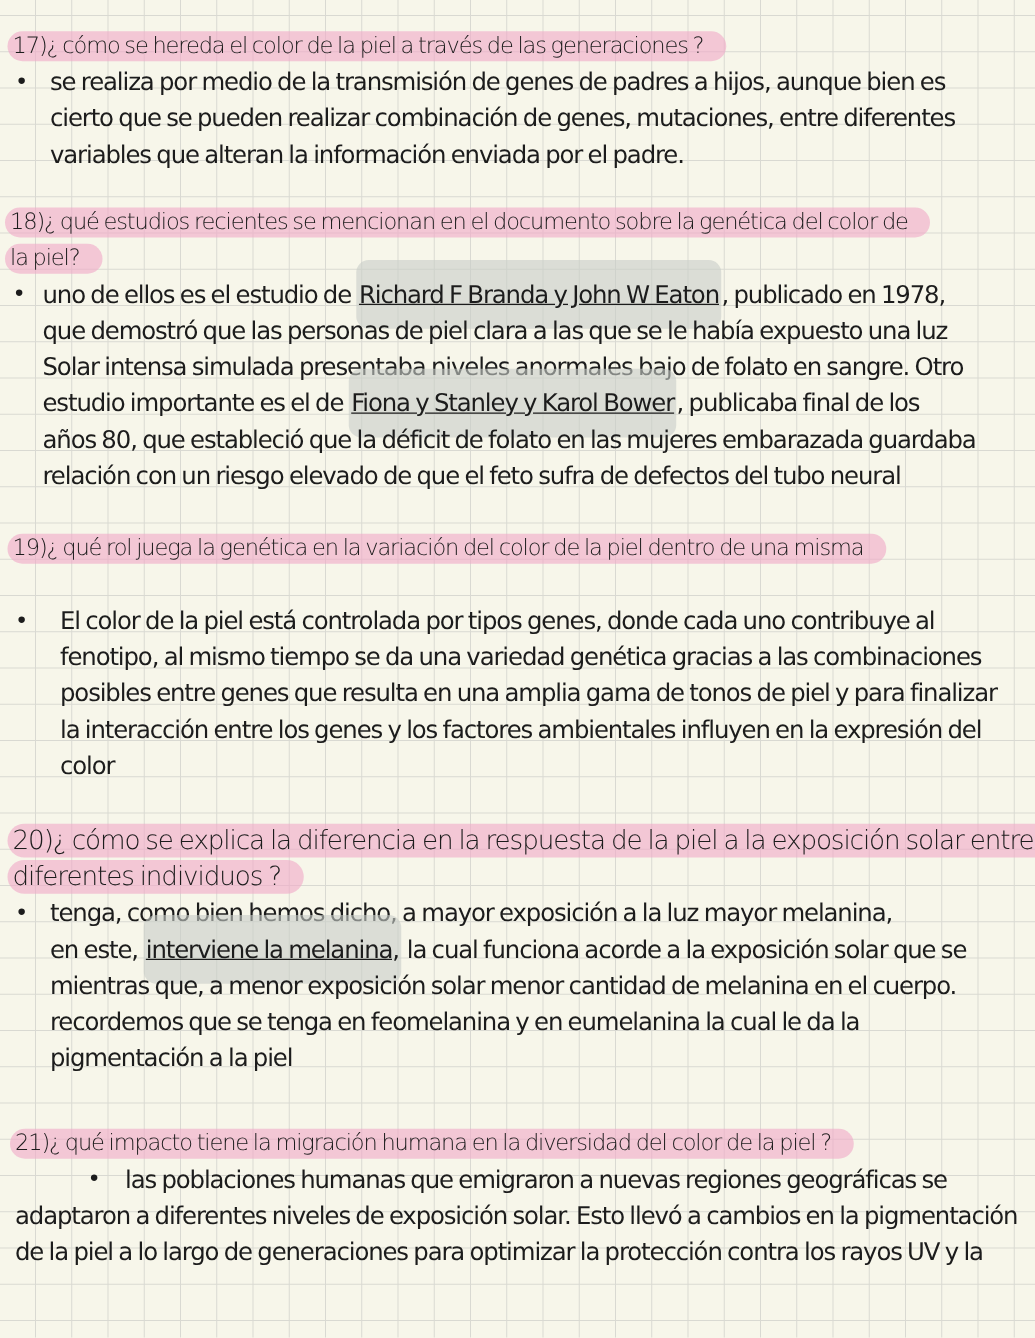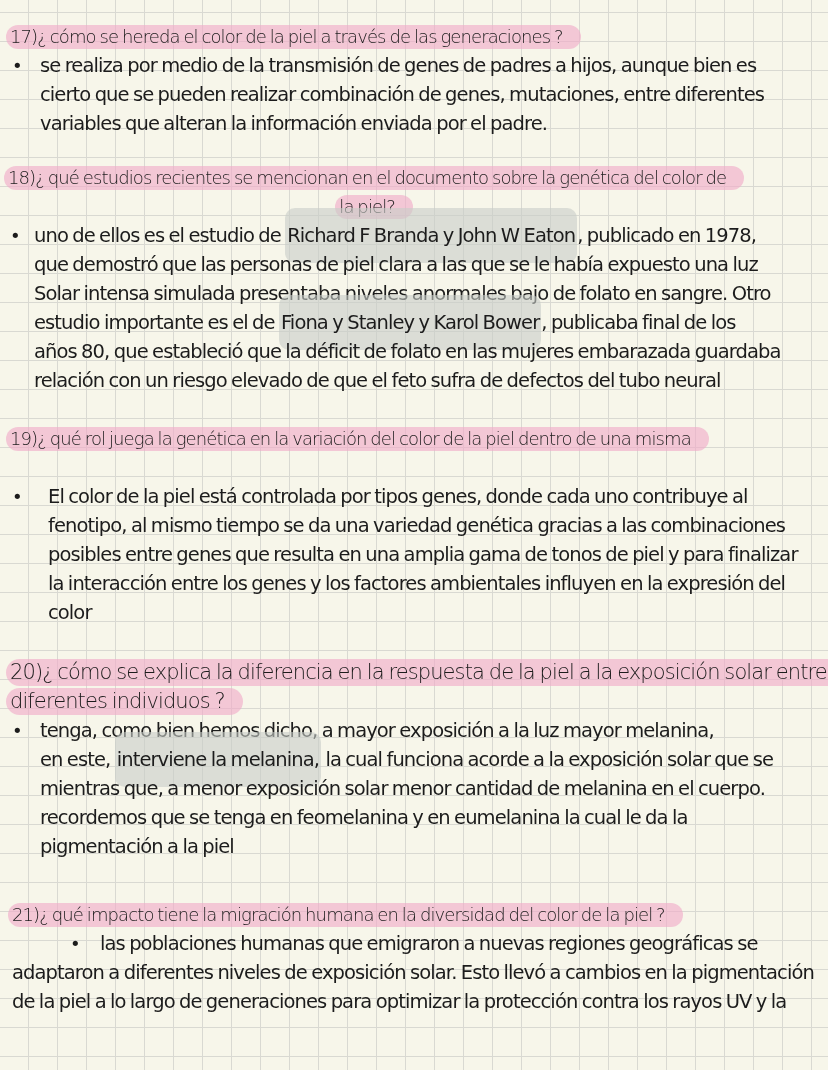--- a/index.html
+++ b/index.html
@@ -41,39 +41,40 @@
   .ans .line { display: block; white-space: nowrap; }
   .bullet {
     position: absolute;
     font-size: 18px;
     line-height: 29px;
   }
   .grey {
     background: rgba(200, 205, 200, 0.6);
     border-radius: 10px;
     padding: 16px 2px;
+    text-decoration: underline;
   }
   .qline { display: block; white-space: nowrap; }
 </style>
 </head>
 <body>
 
 <div class="page">
 
   <div class="q" style="left:6px; top:22px;">
     <span class="qline"><span class="hl"><span>17)</span><span>¿ cómo se hereda el color de la piel a través de las generaciones ?</span></span></span>
   </div>
   <span class="bullet" style="left:12px; top:51px;">•</span>
   <div class="ans" style="left:40px; top:51px;">
     <span class="line">se realiza por medio  de la transmisión de genes de padres a hijos, aunque bien es</span>
     <span class="line">cierto que se pueden realizar combinación de genes, mutaciones, entre diferentes</span>
     <span class="line">variables que alteran la información enviada por el padre.</span>
   </div>
 
-  <div class="q" style="left:4px; top:163px;text-align:center;">
+  <div class="q" style="left:4px; top:163px;">
     <span class="qline"><span class="hl"><span>18)</span><span>¿ qué estudios recientes se mencionan en el documento sobre la genética del color de</span></span></span>
     <span class="qline"><span class="hl"><span>la piel?</span></span></span>
   </div>
   <span class="bullet" style="left:10px; top:221px;">•</span>
   <div class="ans" style="left:34px; top:221px;">
     <span class="line"><span>uno de ellos es el estudio de </span><span class="grey">Richard F Branda y John W Eaton</span><span>, publicado en 1978,</span></span>
     <span class="line">que demostró que las personas de piel clara a las que se le había expuesto una luz</span>
     <span class="line">Solar intensa simulada presentaba niveles anormales bajo de folato en sangre. Otro</span>
     <span class="line"><span>estudio importante es el de </span><span class="grey">Fiona y Stanley y Karol Bower</span><span>, publicaba final de los</span></span>
     <span class="line">años 80, que estableció que la déficit de folato en las mujeres embarazada guardaba</span>

